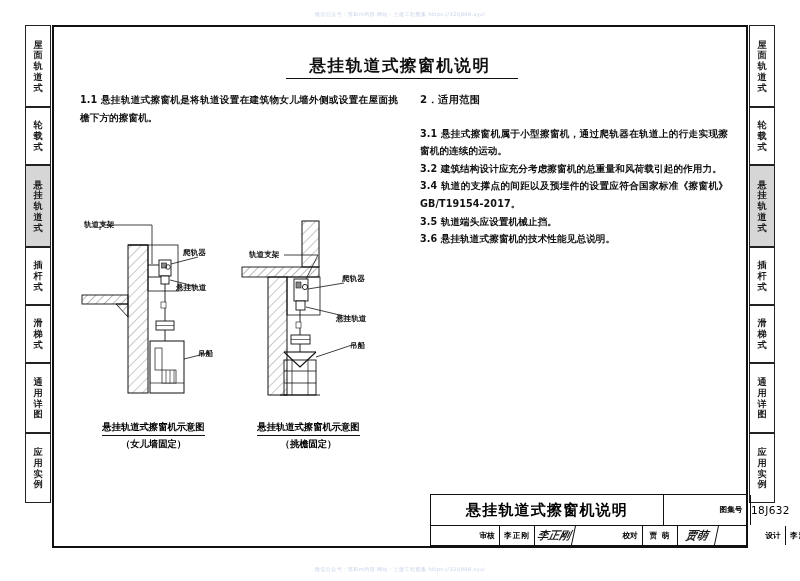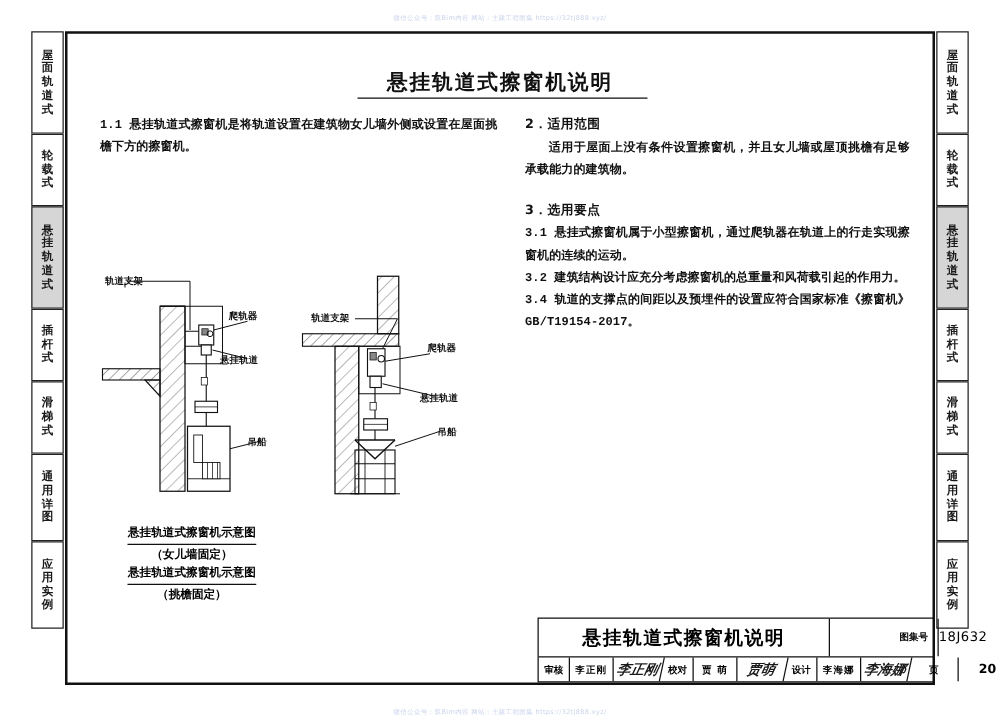--- a/index.html
+++ b/index.html
@@ -122,41 +122,39 @@
     font-weight: 700;
     font-size: 10.2px;
     margin: 0 0 1px 0;
     letter-spacing: 0.4px;
   }
   .para {
     font-weight: 700;
     margin: 0;
     text-align: justify;
     letter-spacing: 0.1px;
-    font-family: Liberation Mono, monospace;
   }
   .para.indent { text-indent: 19px; }
   .gap-m { height: 15px; }
 
   
   .diagrams {
     position: absolute;
     left: 26px;
     top: 190px;
     width: 320px;
     height: 200px;
     text-align: center;
   }
   .diagram-captions {
     position: absolute;
     left: 22px;
     top: 392px;
     width: 330px;
     display: flex;
-    flex-direction: column;
   }
   .dcap {
     width: 155px;
     text-align: center;
     font-size: 9.3px;
     font-weight: 700;
     line-height: 15px;
   }
   .dcap .u {
     border-bottom: 1.2px solid #111;
@@ -214,21 +212,21 @@
   .tb-sig {
     display: flex;
     align-items: center;
     height: 100%;
     font-size: 7.6px;
     font-weight: 700;
     border-right: 1.2px solid #111;
     justify-content: center;
     white-space: nowrap;
   }
-  .tb-lbl  { flex: 0 0 24px; }
+  .tb-lbl  { flex: 0 0 24px; margin-left: 44px; }
   .tb-pers { flex: 0 0 34px; letter-spacing: 1px; }
   .tb-hand {
     flex: 0 0 38px;
     font-family: "DejaVu Serif", "Liberation Serif", serif;
     font-style: italic;
     font-size: 11px;
     color: #1a1a1a;
     transform: skewX(-12deg);
   }
   .tb-pagelbl {
@@ -463,26 +461,26 @@
         <span>（女儿墙固定）</span>
       </div>
       <div class="dcap">
         <span class="u">悬挂轨道式擦窗机示意图</span><br>
         <span>（挑檐固定）</span>
       </div>
     </div>
 
     <div class="col col-right">
       <div class="sec-head">2．适用范围</div>
-      <p class="para indent">适用于屋面上没有条件设置擦窗机，并且女儿墙或屋顶挑檐有足够承载能力的建筑物。</p>
       <div class="gap-m"></div>
-      <div class="sec-head">3．选用要点</div>
       <p class="para">3.1 悬挂式擦窗机属于小型擦窗机，通过爬轨器在轨道上的行走实现擦窗机的连续的运动。</p>
       <p class="para">3.2 建筑结构设计应充分考虑擦窗机的总重量和风荷载引起的作用力。</p>
       <p class="para">3.4 轨道的支撑点的间距以及预埋件的设置应符合国家标准《擦窗机》GB/T19154-2017。</p>
+      <p class="para">3.5 轨道端头应设置机械止挡。</p>
+      <p class="para">3.6 悬挂轨道式擦窗机的技术性能见总说明。</p>
     </div>
 
     <div class="titleblock">
       <div class="tb-row top">
         <div class="tb-name">悬挂轨道式擦窗机说明</div>
         <div class="tb-numlabel">图集号</div>
         <div class="tb-num">18J632</div>
       </div>
       <div class="tb-row bot">
         <div class="tb-sig tb-lbl">审核</div>

